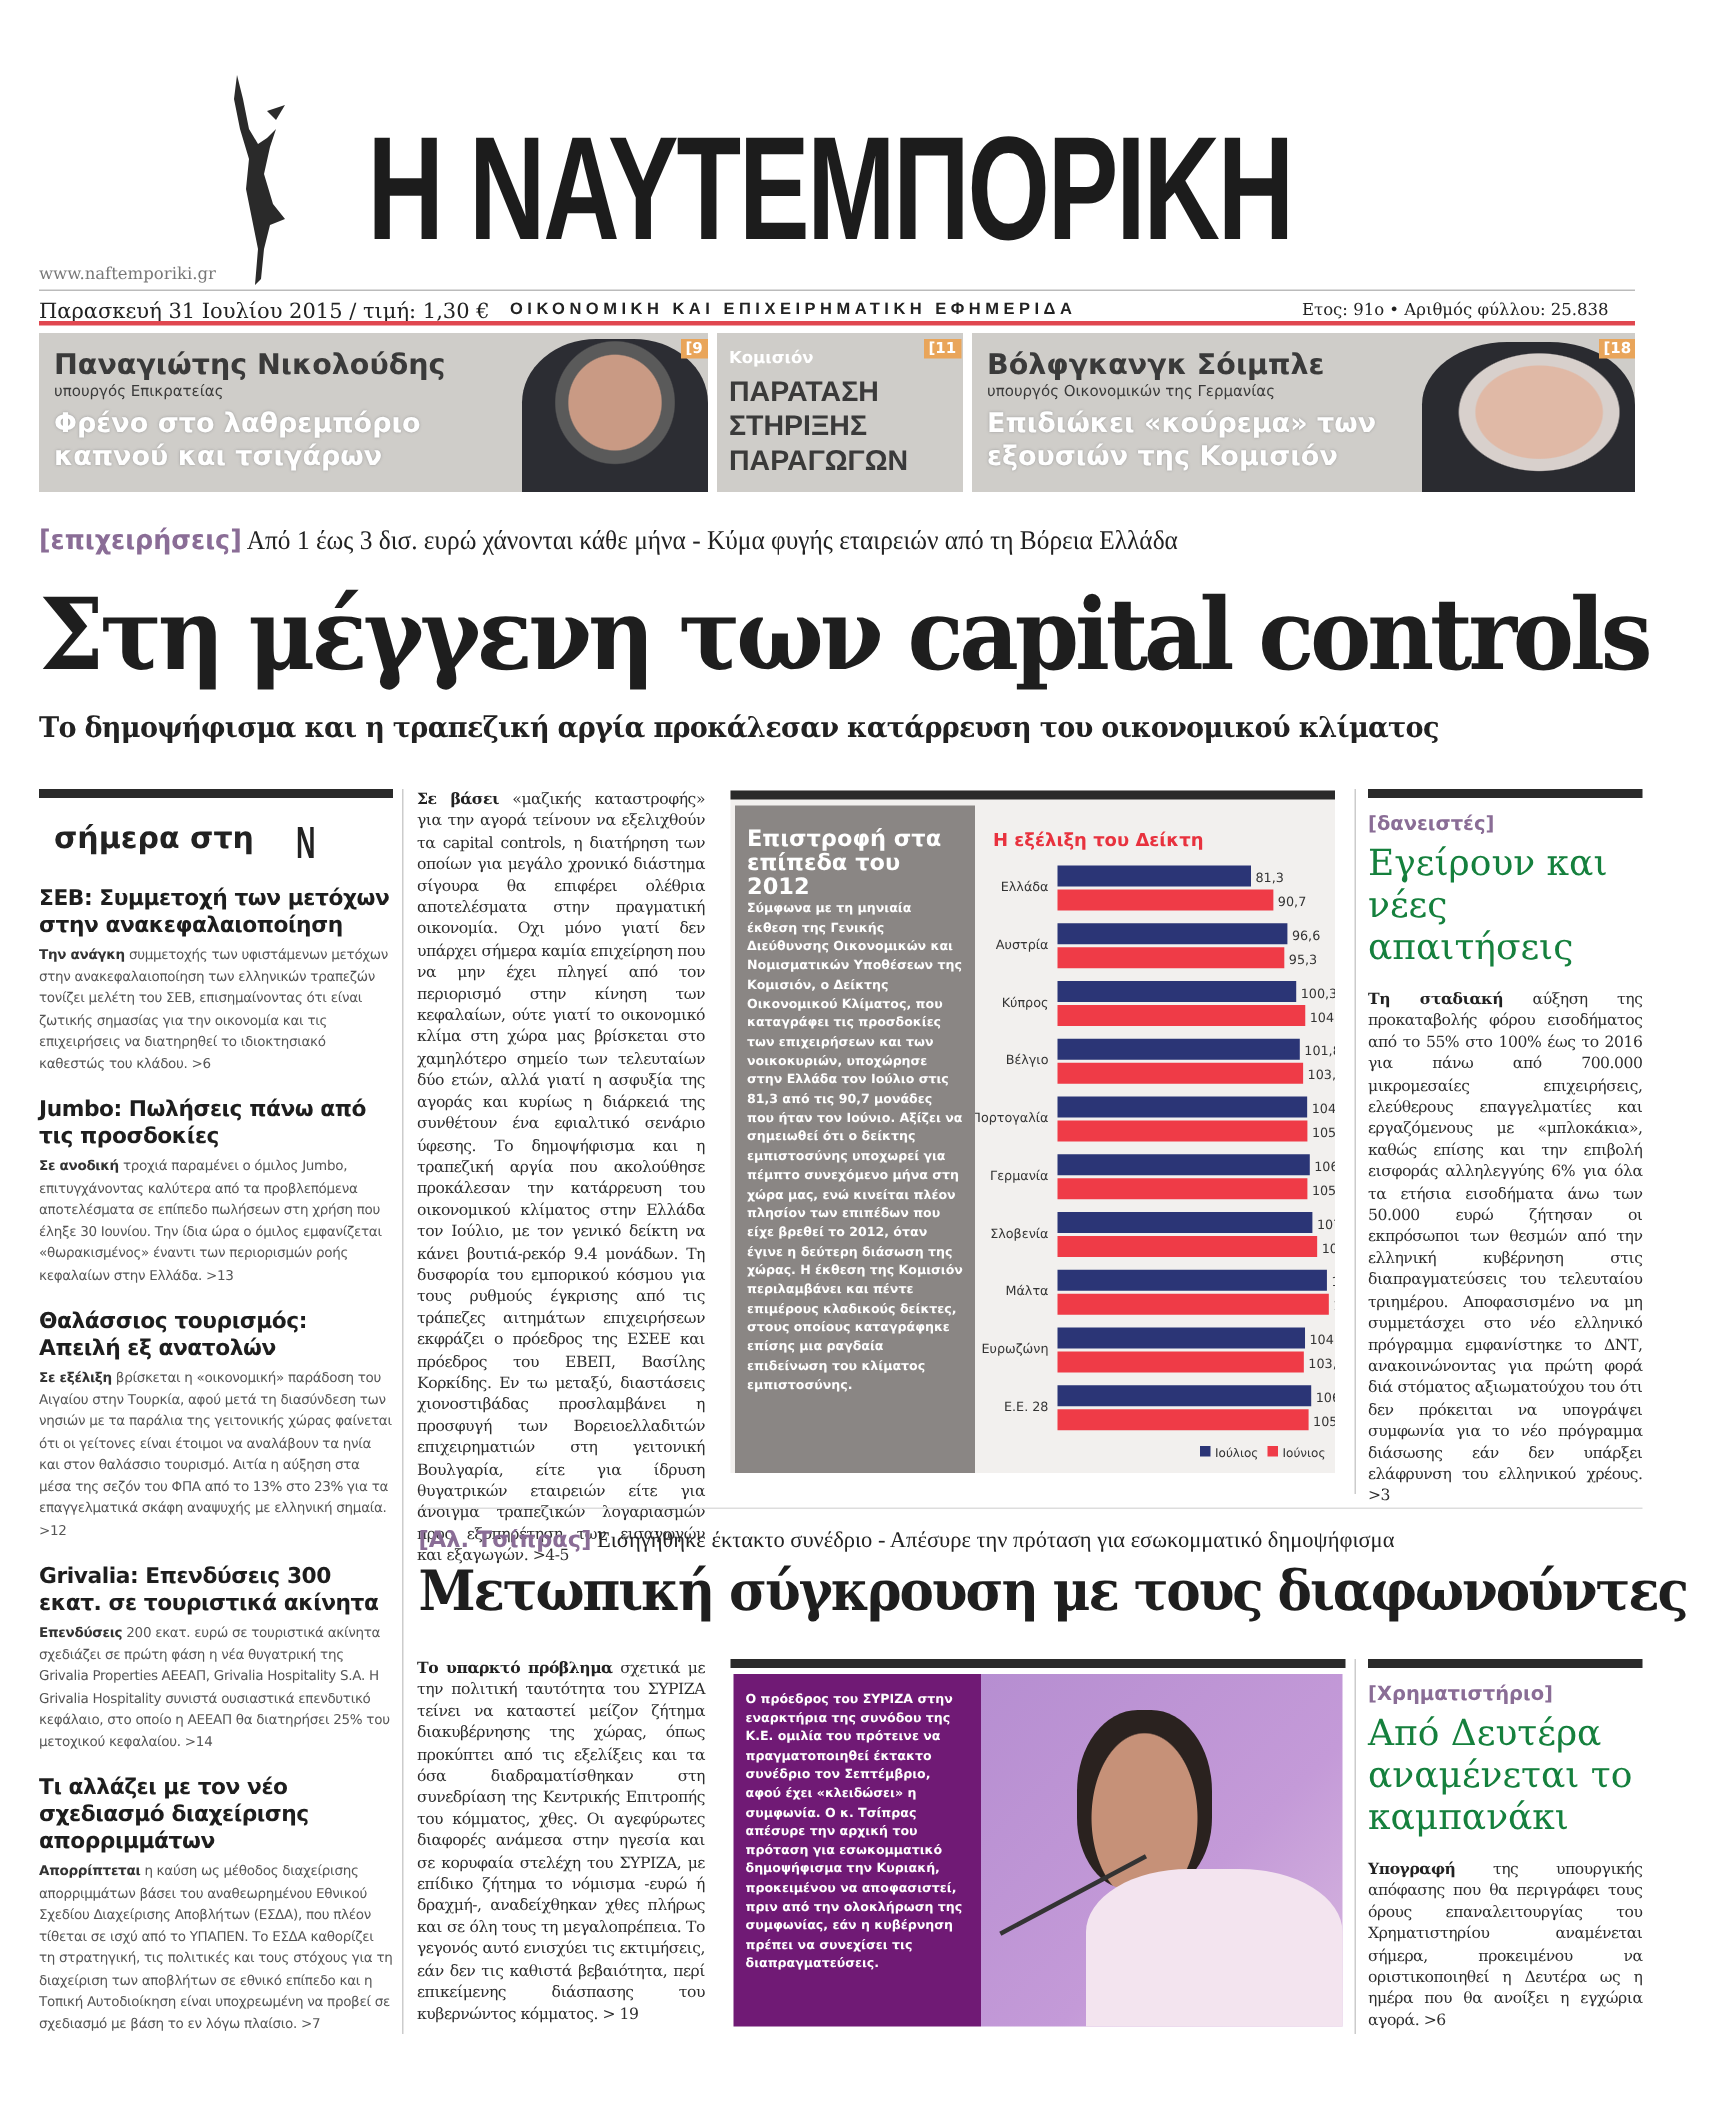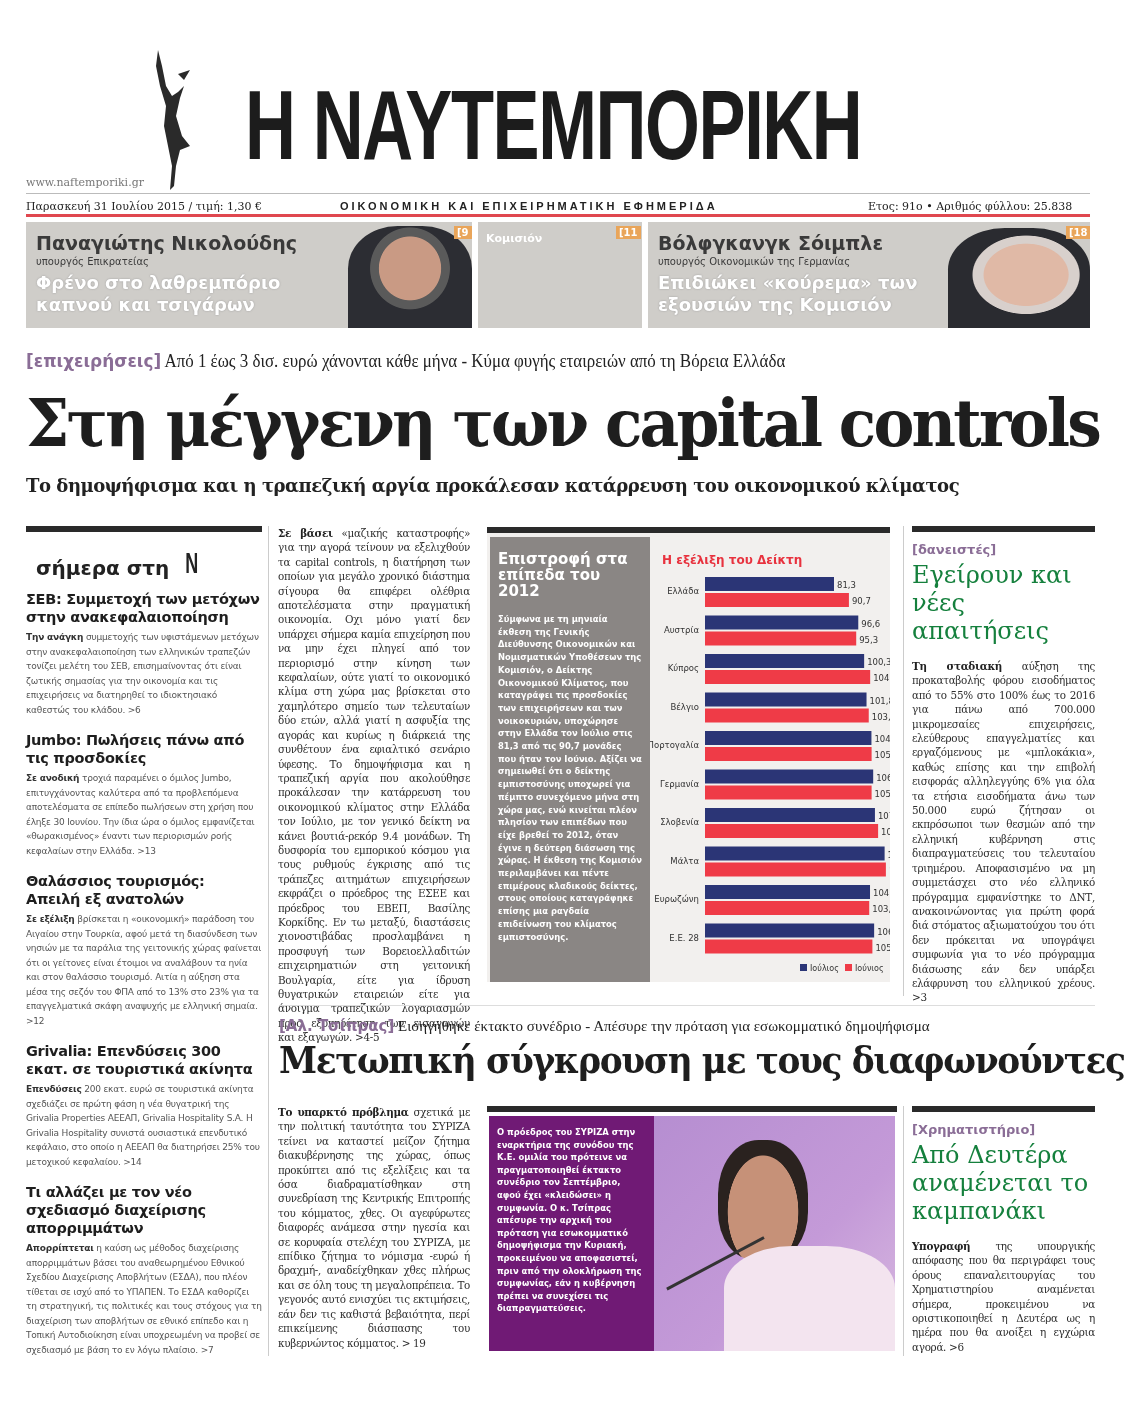--- a/index.html
+++ b/index.html
@@ -3,53 +3,53 @@
 <meta charset="utf-8">
 <style>
   *{box-sizing:border-box;margin:0;padding:0}
   body{width:1139px;height:1414px;background:#fff;font-family:"DejaVu Serif",serif;color:#222;position:relative;overflow:hidden}
   .abs{position:absolute}
   
   #logo-fig{left:150px;top:46px;width:50px;height:150px}
   #masthead-title{left:245px;top:75px;width:650px;font-family:"Liberation Sans Narrow","Liberation Sans",sans-serif;font-weight:bold;font-size:98px;line-height:100px;letter-spacing:-2px;color:#1c1c1c;transform:scaleX(0.72);transform-origin:left center;white-space:nowrap}
   #site-url{left:26px;top:176px;font-size:11px;color:#777}
   .rule{background:#bbb;height:1px}
-  #dateline{left:26px;top:200px;font-size:11px;color:#222}
+  #dateline{left:26px;top:200px;font-size:14px;color:#222}
   #tagline{left:340px;top:200px;font-family:"Liberation Sans",sans-serif;font-size:11px;letter-spacing:3px;font-weight:bold;color:#222}
   #issue{left:868px;top:200px;font-size:11px;color:#222}
   #red-rule{left:26px;top:214px;width:1064px;height:3px;background:#e0474f}
   
   .teaser{background:#cfcdc9;top:222px;height:106px;overflow:hidden}
   .teaser .name{font-family:"DejaVu Sans",sans-serif;font-weight:bold;color:#3a3a3a}
   .teaser .role{font-family:"DejaVu Sans",sans-serif;font-size:10px;color:#3a3a3a}
   .teaser .head{font-family:"DejaVu Sans",sans-serif;font-weight:bold;color:#fff;text-shadow:0 0 2px #999}
   .page-ref{position:absolute;top:4px;background:#e9a55a;color:#fff;font-family:"DejaVu Sans",sans-serif;font-size:10px;font-weight:bold;padding:1px 3px}
   .photo{position:absolute;border-radius:40% 40% 0 0}
   
   .kicker{font-family:"DejaVu Sans",sans-serif;color:#8a6d96;font-weight:bold}
   #lead-over{left:26px;top:350px;font-size:18px;white-space:nowrap;font-family:"Liberation Serif",serif;transform:scaleX(0.94);transform-origin:left}
   #lead-title{left:26px;top:383px;font-family:"DejaVu Serif",serif;font-weight:bold;font-size:66px;line-height:80px;letter-spacing:-3px;white-space:nowrap;color:#1e1e1e;transform:scaleX(0.93);transform-origin:left}
   #lead-sub{left:26px;top:474px;font-family:"DejaVu Serif",serif;font-weight:bold;font-size:19px;white-space:nowrap;letter-spacing:-0.5px;transform:scaleX(0.95);transform-origin:left}
   .bar-rule{background:#2a2a2a;height:6px}
   
   #left-col{left:26px;top:526px;width:236px}
-  #today{font-family:"DejaVu Sans",sans-serif;font-weight:bold;font-size:20px;margin:14px 0 10px 10px;display:flex;align-items:flex-end;gap:12px}
+  #today{font-family:"DejaVu Sans",sans-serif;font-weight:bold;font-size:20px;margin:14px 0 10px 10px;display:flex;align-items:flex-start;gap:24px}
   #today .n{font-family:"Liberation Sans",sans-serif;font-size:30px;transform:scaleX(0.6);display:inline-block}
   .brief{margin-bottom:14px}
   .brief h3{font-family:"DejaVu Sans",sans-serif;font-size:14.5px;line-height:18px;color:#1e1e1e;letter-spacing:-0.3px;margin-bottom:4px}
   .brief p{font-family:"DejaVu Sans",sans-serif;font-size:9px;line-height:14.5px;color:#555;letter-spacing:-0.2px}
   .brief p b{color:#333}
   
   .body-serif{font-family:"DejaVu Serif",serif;font-size:10.4px;line-height:14.4px;color:#2e2e2e;text-align:justify;letter-spacing:-0.3px}
   .body-serif b{color:#222}
   #col2{left:278px;top:526px;width:192px}
   
   #chart-box{left:487px;top:527px;width:403px;height:455px;border-top:6px solid #2a2a2a;background:#f2f0ee}
   #chart-side{position:absolute;left:3px;top:4px;width:160px;height:445px;background:#8a8684;padding:14px 8px}
-  #chart-side h4{font-family:"DejaVu Sans",sans-serif;color:#fff;font-size:15px;line-height:16px;margin-bottom:14px}
+  #chart-side h4{font-family:"DejaVu Sans",sans-serif;color:#fff;font-size:15px;line-height:16px;margin-bottom:0}
   #chart-side p{font-family:"DejaVu Sans",sans-serif;color:#fff;font-size:8.4px;line-height:12.7px;font-weight:bold}
   #chart-title{position:absolute;left:175px;top:20px;font-family:"DejaVu Sans",sans-serif;font-weight:bold;color:#e8323e;font-size:12px}
   #chart-svg{position:absolute;left:163px;top:40px}
   
   #col4{left:912px;top:526px;width:183px}
   .kick2{font-family:"DejaVu Sans",sans-serif;font-size:13px;color:#8a6d96;font-weight:bold;margin-top:10px}
   .headline4{font-family:"DejaVu Serif",serif;font-size:24px;line-height:28px;color:#15803d;margin:4px 0 14px}
   
   #low-over{left:279px;top:1017px;font-size:15px;white-space:nowrap;font-family:"Liberation Serif",serif}
   #low-title{left:279px;top:1038px;font-family:"DejaVu Serif",serif;font-weight:bold;font-size:37px;white-space:nowrap;letter-spacing:-1.5px;color:#1e1e1e;transform:scaleX(0.93);transform-origin:left}
@@ -78,20 +78,21 @@
 
 <div class="abs teaser" style="left:26px;width:446px">
   <div class="name" style="position:absolute;left:10px;top:10px;font-size:19px">Παναγιώτης Νικολούδης</div>
   <div class="role" style="position:absolute;left:10px;top:34px">υπουργός Επικρατείας</div>
   <div class="head" style="position:absolute;left:10px;top:50px;width:260px;font-size:18px;line-height:22px">Φρένο στο λαθρεμπόριο καπνού και τσιγάρων</div>
   <div class="photo" style="left:322px;top:4px;width:124px;height:106px;background:radial-gradient(ellipse at 50% 40%,#c99a84 0 35%,#5a5a5a 36% 45%,#2c2d33 46%)"></div>
   <div class="page-ref" style="left:428px">[9</div>
 </div>
 <div class="abs teaser" style="left:478px;width:164px">
   <div style="position:absolute;left:8px;top:10px;font-family:'DejaVu Sans',sans-serif;font-size:11px;font-weight:bold;color:#fff">Κομισιόν</div>
+  <div style="position:absolute;left:8px;top:28px;width:120px;font-family:'Liberation Sans',sans-serif;font-size:19px;line-height:23px;font-weight:bold;color:#3a3a3a">ΠΑΡΑΤΑΣΗ ΣΤΗΡΙΞΗΣ ΠΑΡΑΓΩΓΩΝ</div>
   <div class="page-ref" style="left:138px">[11</div>
 </div>
 <div class="abs teaser" style="left:648px;width:442px">
   <div class="name" style="position:absolute;left:10px;top:10px;font-size:19px">Βόλφγκανγκ Σόιμπλε</div>
   <div class="role" style="position:absolute;left:10px;top:34px">υπουργός Οικονομικών της Γερμανίας</div>
   <div class="head" style="position:absolute;left:10px;top:50px;width:290px;font-size:18px;line-height:22px">Επιδιώκει «κούρεμα» των εξουσιών της Κομισιόν</div>
   <div class="photo" style="left:300px;top:6px;width:142px;height:104px;background:radial-gradient(ellipse at 55% 45%,#e0b9a6 0 38%,#d8d0cc 39% 48%,#2a2b30 49%)"></div>
   <div class="page-ref" style="left:418px">[18</div>
 </div>
 

